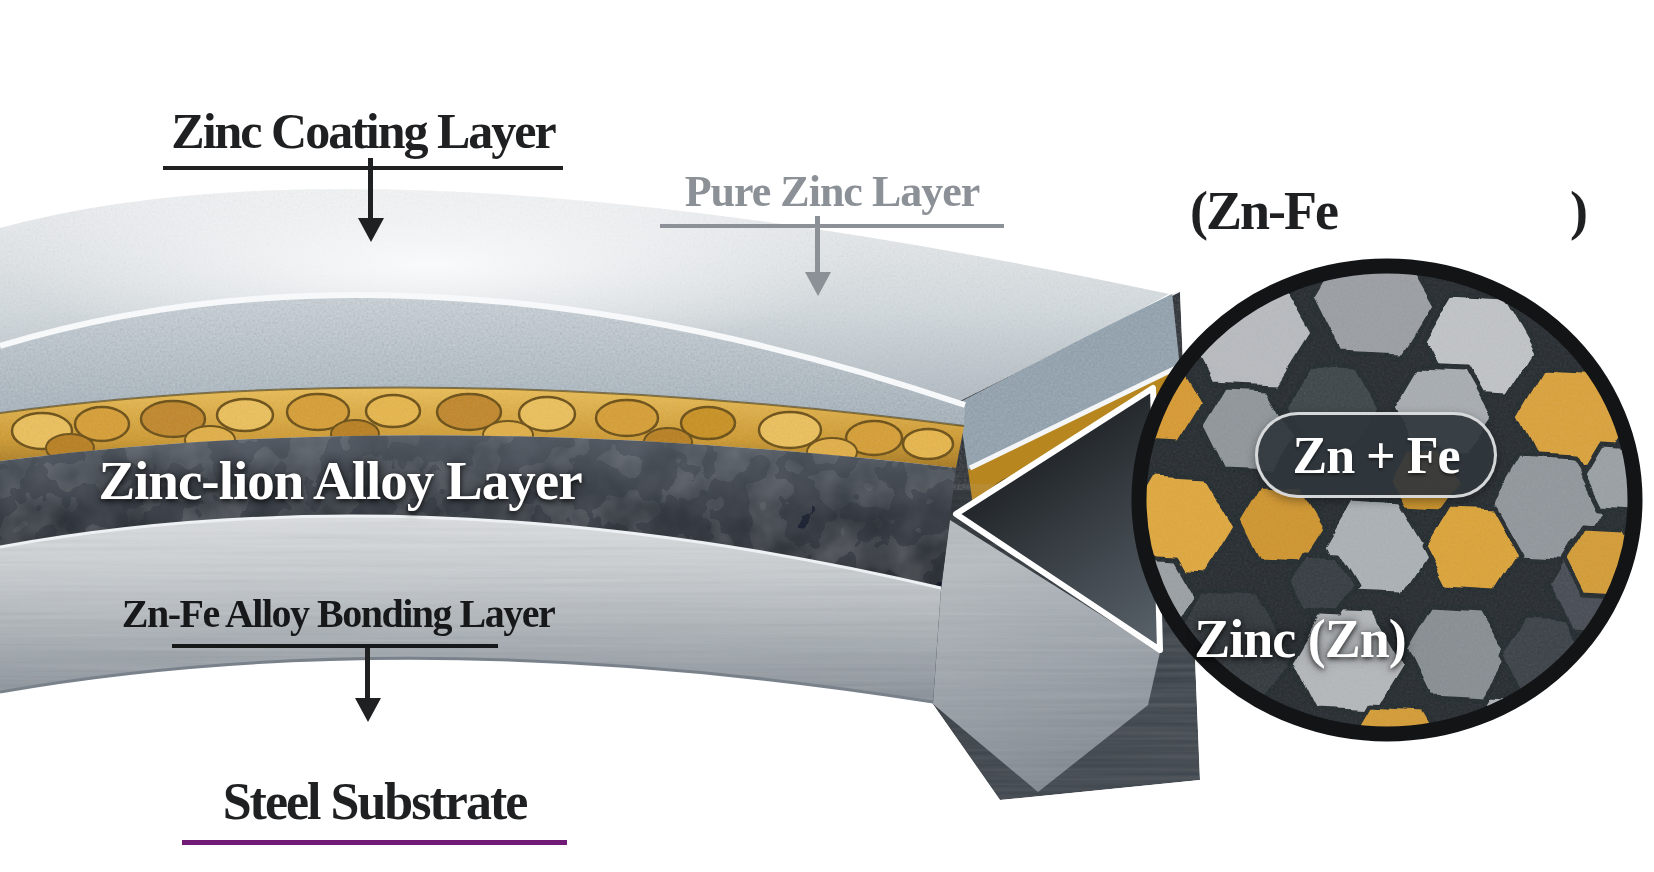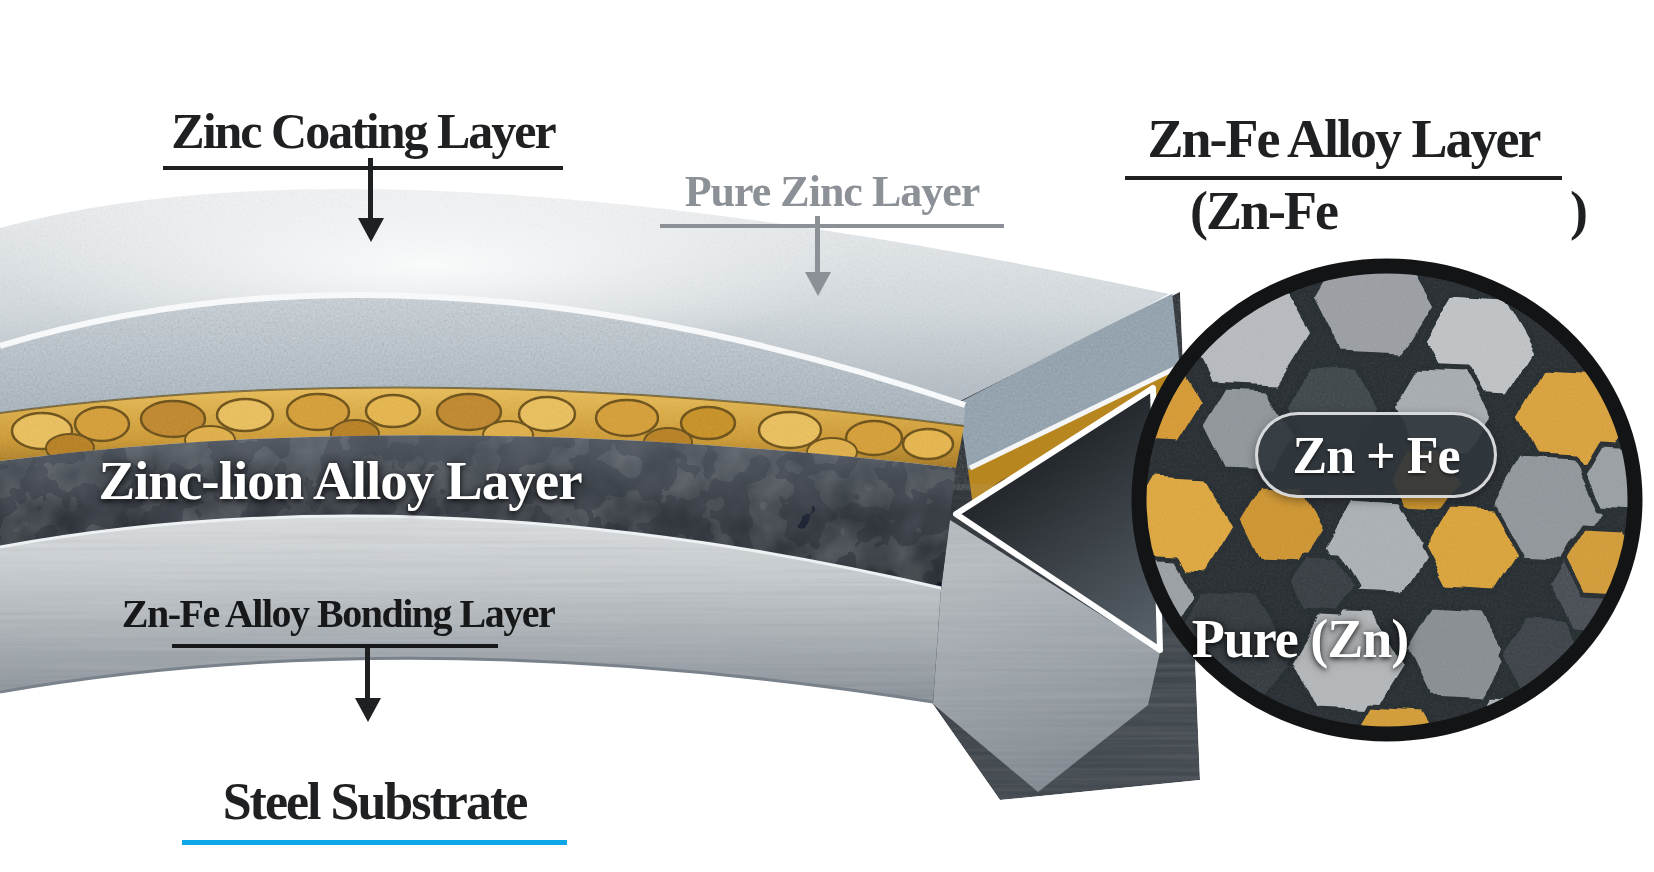--- a/index.html
+++ b/index.html
@@ -16,21 +16,21 @@
        color:#8b9196;border-bottom-color:#8b9196;letter-spacing:-1px;}
   #lbl-znfe-title{left:1125px;top:94px;width:437px;height:72px;font-size:54px;}
   #row-formula{left:1190px;top:176px;width:396px;height:62px;display:flex;
        justify-content:space-between;align-items:flex-end;font-size:54px;font-weight:bold;
        color:#1f2022;letter-spacing:-2px;gap:7px;}
   #lbl-zinc-iron{left:45px;top:456px;width:590px;height:52px;font-size:55px;color:#ffffff;
        text-shadow:0 2px 5px rgba(0,0,0,.75),0 0 14px rgba(0,0,0,.55);letter-spacing:-1px;}
   #lbl-bonding{left:103px;top:584px;width:470px;height:42px;font-size:40px;color:#16181a;letter-spacing:-1.5px;margin-top:8px;}
   #underline-bonding{position:absolute;left:172px;top:644px;width:326px;height:4px;background:#16181a;}
   #lbl-steel{left:182px;top:742px;width:385px;height:86px;font-size:52px;
-       border-bottom:5px solid #0ea5e9;padding-bottom:12px;}
+       border-bottom:5px solid #701a75;padding-bottom:12px;}
   .arrow-line{position:absolute;width:5px;background:#1f2022;}
   .arrow-head{position:absolute;width:0;height:0;border-left:13px solid transparent;
        border-right:13px solid transparent;border-top:24px solid #1f2022;}
   #arrow1-line{left:368px;top:158px;height:62px;}
   #arrow1-head{left:358px;top:218px;}
   #arrow2-line{left:815px;top:216px;height:58px;background:#8b9196;}
   #arrow2-head{left:805px;top:272px;border-top-color:#8b9196;}
   #arrow3-line{left:365px;top:648px;height:52px;}
   #arrow3-head{left:355px;top:698px;}
   #pill-znfe{position:absolute;left:1255px;top:412px;width:242px;height:86px;
@@ -248,31 +248,30 @@
   </svg>
 
   <div id="lbl-zinc-coating" class="lbl underlined">Zinc Coating Layer</div>
   <div id="arrow1-line" class="arrow-line"></div>
   <div id="arrow1-head" class="arrow-head"></div>
 
   <div id="lbl-pure-zinc" class="lbl underlined">Pure Zinc Layer</div>
   <div id="arrow2-line" class="arrow-line"></div>
   <div id="arrow2-head" class="arrow-head"></div>
 
-  <div id="lbl-znfe-title" class="lbl underlined">Zn-Fe Alloy Layer</div>
   <div id="row-formula" class="lbl">
     <span>(Zn-Fe</span>
     <span>)</span>
   </div>
 
   <div id="lbl-zinc-iron" class="lbl">Zinc-lion Alloy Layer</div>
 
   <div id="lbl-bonding" class="lbl">Zn-Fe Alloy Bonding Layer</div>
   <div id="underline-bonding"></div>
   <div id="arrow3-line" class="arrow-line"></div>
   <div id="arrow3-head" class="arrow-head"></div>
 
   <div id="lbl-steel" class="lbl">Steel Substrate</div>
 
   <div id="pill-znfe">Zn + Fe</div>
-  <div id="lbl-zinc-zn" class="lbl">Pure (Zn)</div>
+  <div id="lbl-zinc-zn" class="lbl">Zinc (Zn)</div>
 
 </div>
 
 </body></html>

